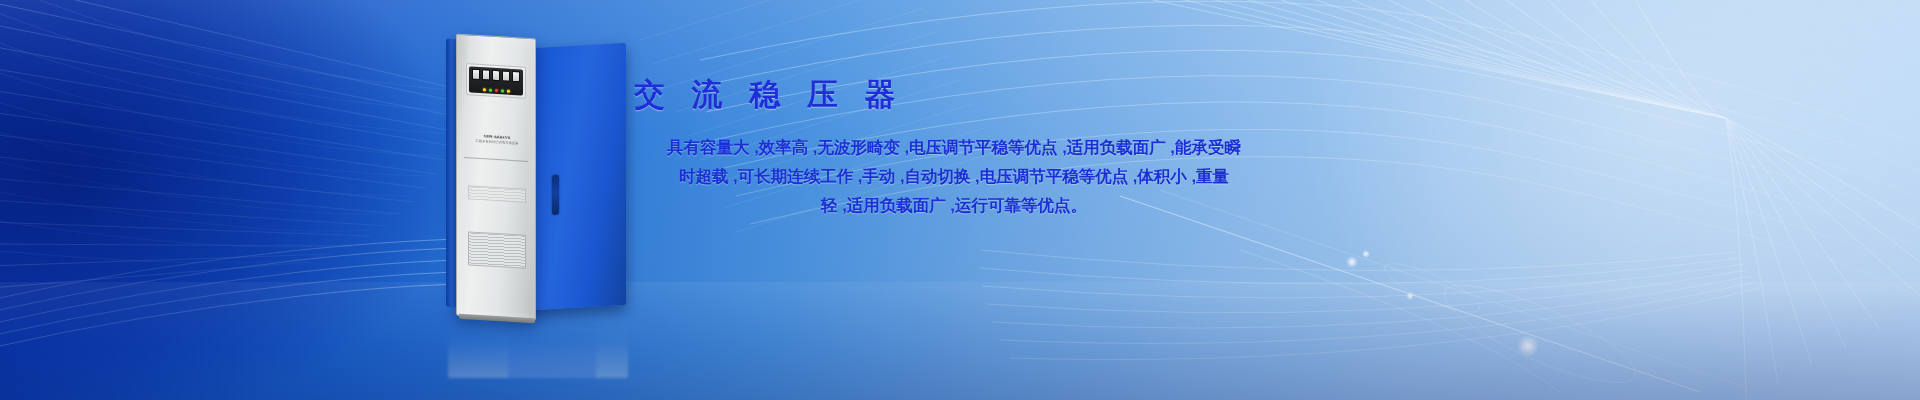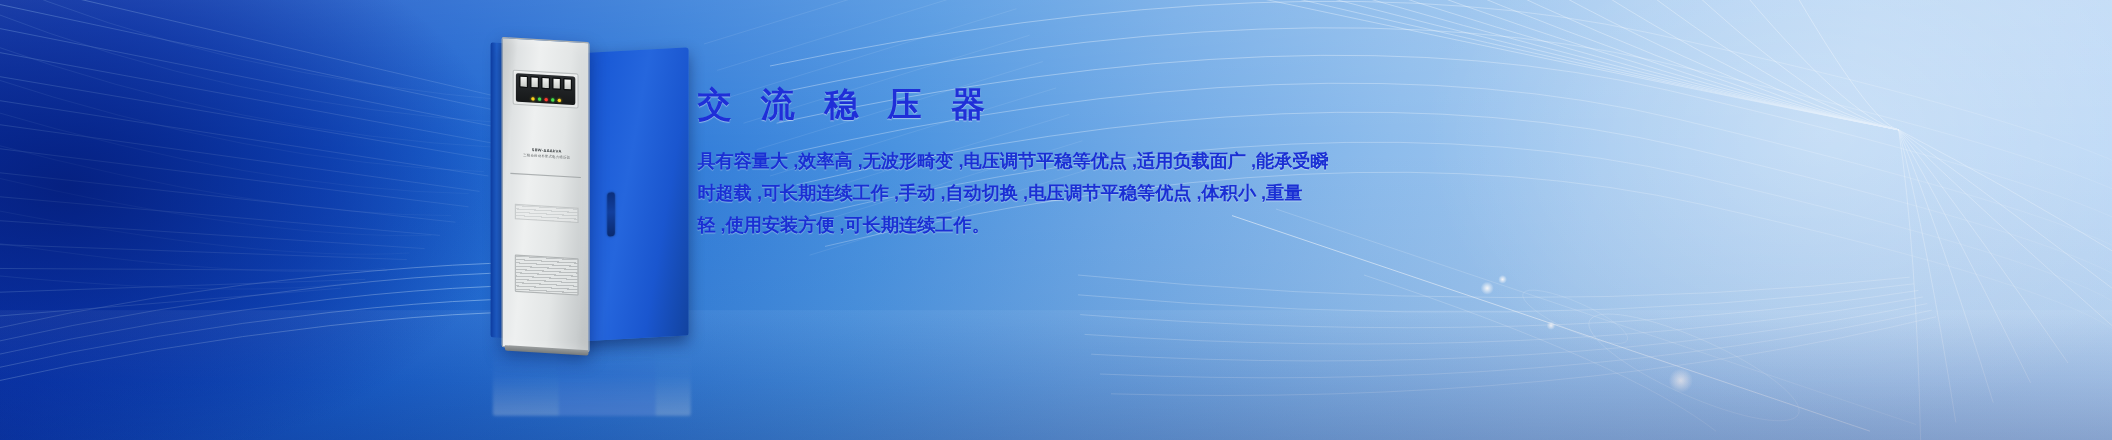--- a/index.html
+++ b/index.html
@@ -106,21 +106,21 @@
   .reflection .rs{position:absolute;left:60px;top:0;width:88px;height:58px;
     background:linear-gradient(180deg,rgba(40,95,205,.45),rgba(40,95,205,0));}
 
   
   .copy{position:absolute;left:634px;top:76px;width:640px;}
   .headline{
     font-size:31px;font-weight:bold;color:#1f2fd8;letter-spacing:9px;
     line-height:1.2;margin:0 0 20px 0;white-space:nowrap;
     text-shadow:0 1px 1px rgba(255,255,255,.45);
   }
-  .bodytext{margin:0;}
+  .bodytext{margin:0;text-align:center;}
   .bodytext .line{
     font-size:16.5px;font-weight:bold;color:#1a2fd4;line-height:29px;white-space:nowrap;
     text-shadow:0 1px 1px rgba(255,255,255,.35);
   }
 </style>
 </head>
 <body>
 
 <div class="banner">
 
@@ -295,17 +295,17 @@
       <div class="vent"></div>
       <div class="base"></div>
     </div>
   </div>
 
   <div class="copy">
     <h1 class="headline">交 流 稳 压 器</h1>
     <div class="bodytext">
       <div class="line">具有容量大 ,效率高 ,无波形畸变 ,电压调节平稳等优点 ,适用负载面广 ,能承受瞬</div>
       <div class="line">时超载 ,可长期连续工作 ,手动 ,自动切换 ,电压调节平稳等优点 ,体积小 ,重量</div>
-      <div class="line">轻 ,使用安装方便 ,可长期连续工作。</div>
+      <div class="line">轻 ,适用负载面广 ,运行可靠等优点。</div>
     </div>
   </div>
 
 </div>
 
 </body></html>

